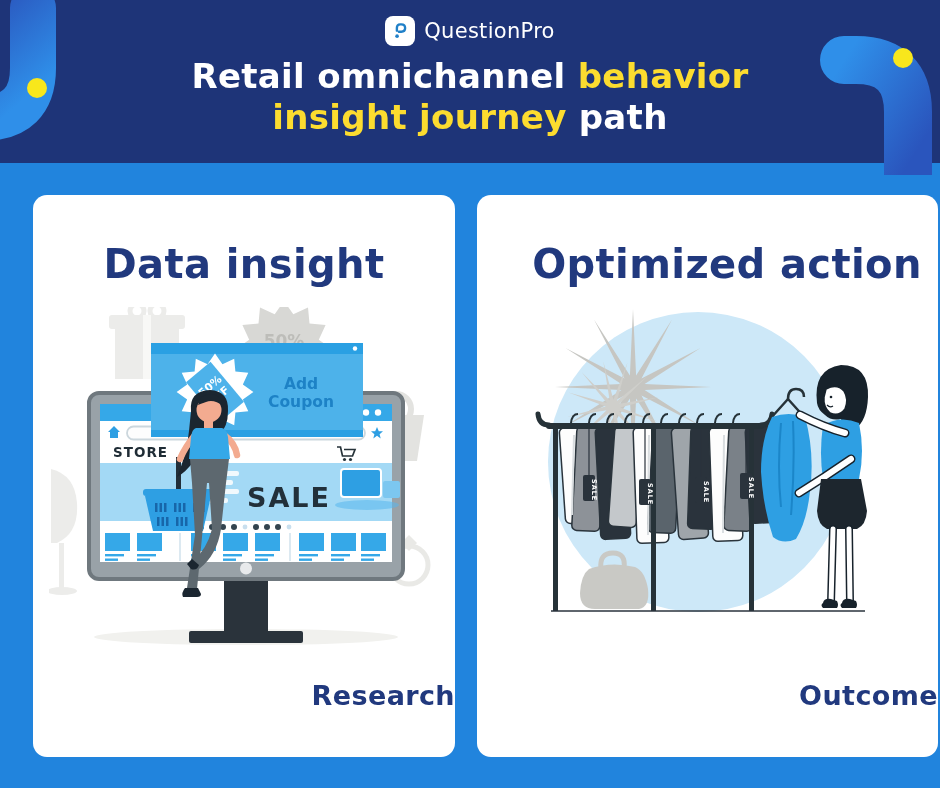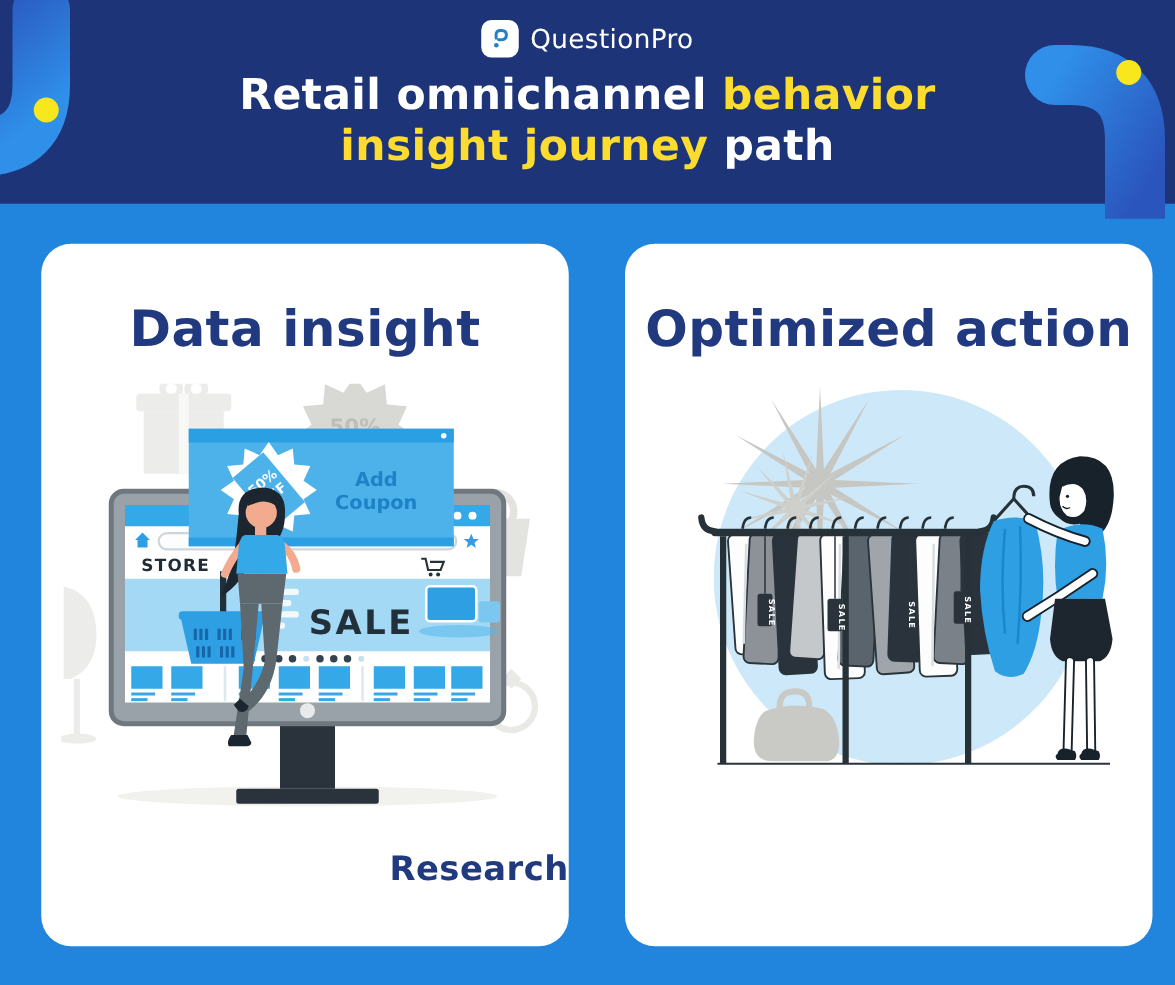--- a/index.html
+++ b/index.html
@@ -12,23 +12,23 @@
   .header{position:absolute;top:0;left:0;width:940px;height:163px;background:var(--header-bg,#1e3478);}
   .corner{position:absolute;top:0;}
   .corner-left{left:0;}
   .corner-right{right:0;}
   .logo-row{position:absolute;top:16px;left:0;width:100%;display:flex;justify-content:center;align-items:center;gap:9px;}
   .logo-mark{width:30px;height:30px;background:#fff;border-radius:8px;display:flex;align-items:center;justify-content:center;}
   .logo-text{color:#fff;font-size:21px;font-weight:500;letter-spacing:.3px;}
   .title{position:absolute;top:56px;left:0;width:100%;margin:0;text-align:center;
     color:#fff;font-size:34px;font-weight:800;line-height:41px;letter-spacing:.3px;}
   .yellow{color:var(--accent-yellow,#fcdc2f);}
-  .card{position:absolute;top:195px;width:422px;height:562px;background:var(--card-bg,#fff);border-radius:24px;}
+  .card{position:absolute;top:195px;width:422px;height:562px;background:var(--card-bg,#fff);border-radius:14px;}
   .card-left{left:33px;}
-  .card-right{left:500px;}
+  .card-right{left:477px;padding-left:39px;}
   .card h2{margin:46px 0 0;text-align:center;font-size:40px;font-weight:800;color:var(--heading-navy,#21397e);letter-spacing:.4px;}
   .illus{position:absolute;top:112px;left:16px;width:390px;height:340px;}
   .illus svg{display:block;width:390px;height:340px;}
   .illus text{font-family:"DejaVu Sans","Liberation Sans",sans-serif;}
   .card-label{position:absolute;bottom:46px;left:0;width:100%;text-align:right;font-size:27px;font-weight:800;color:var(--heading-navy,#21397e);letter-spacing:.4px;}
 </style>
 </head>
 <body>
 
 <div class="poster">
@@ -358,14 +358,15 @@
           <path d="M 340,222 L 338,296" stroke="#17222b" stroke-width="8" stroke-linecap="round"></path>
           <path d="M 340,222 L 338,296" stroke="#ffffff" stroke-width="5" stroke-linecap="round"></path>
           <path d="M 356,222 L 357,296" stroke="#17222b" stroke-width="8" stroke-linecap="round"></path>
           <path d="M 356,222 L 357,296" stroke="#ffffff" stroke-width="5" stroke-linecap="round"></path>
           <path d="M 330,296 Q 331,291 338,292 L 344,294 Q 346,298 344,301 L 330,301 Q 327,298 330,296 Z" fill="#17222b"></path>
           <path d="M 349,296 Q 350,291 357,292 L 363,294 Q 365,298 363,301 L 349,301 Q 346,298 349,296 Z" fill="#17222b"></path>
         </g>
       </svg>
     </div>
 
+    <div class="card-label">Outcome</div>
   </section>
 </div>
 
 </body></html>

